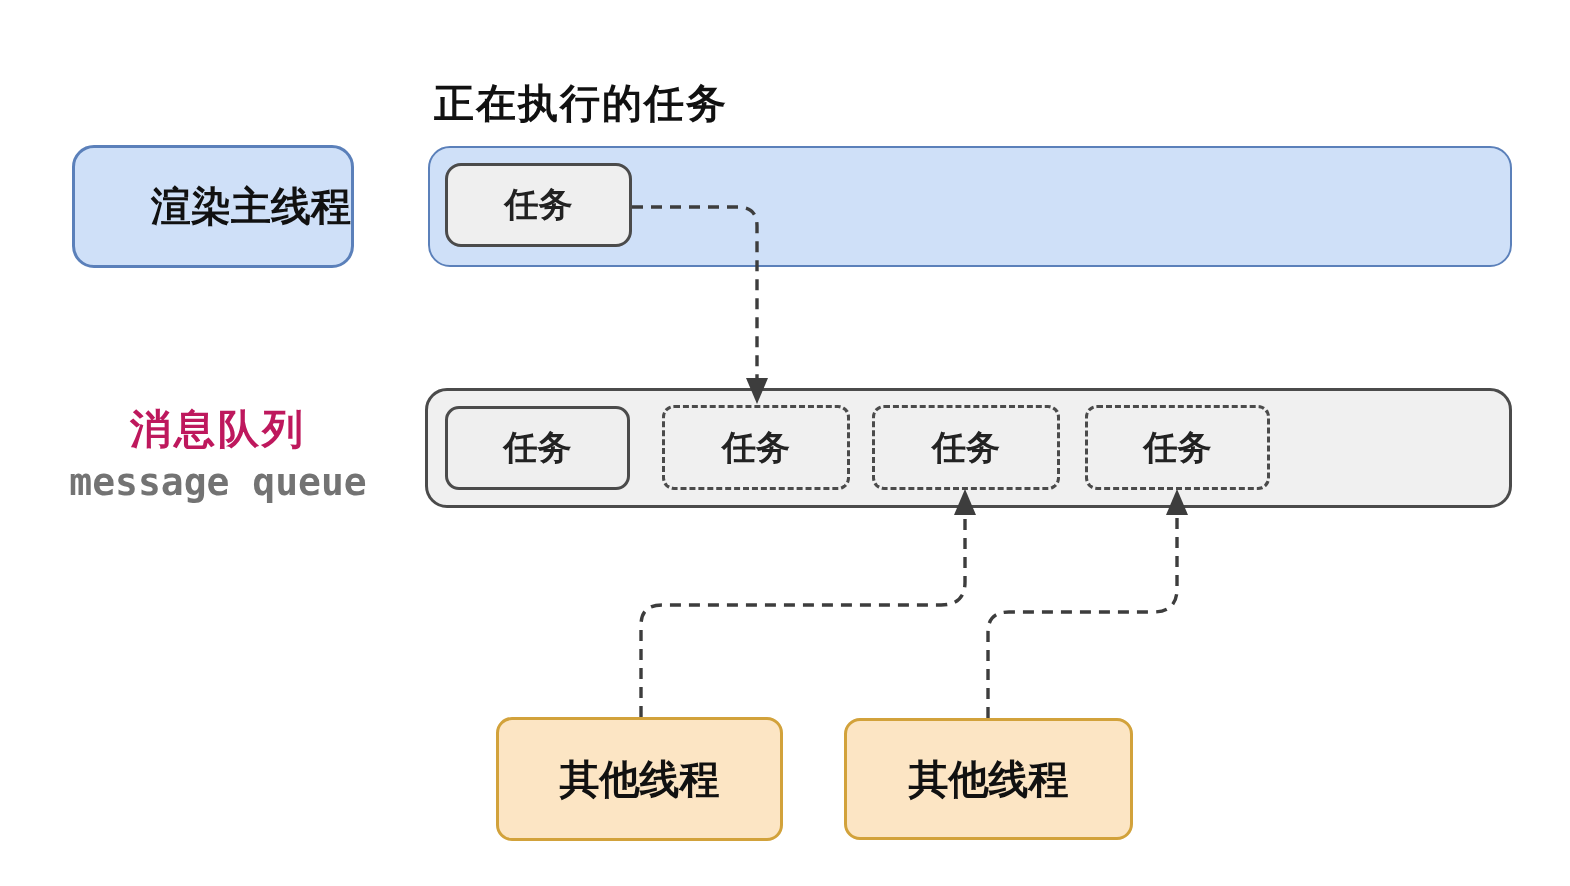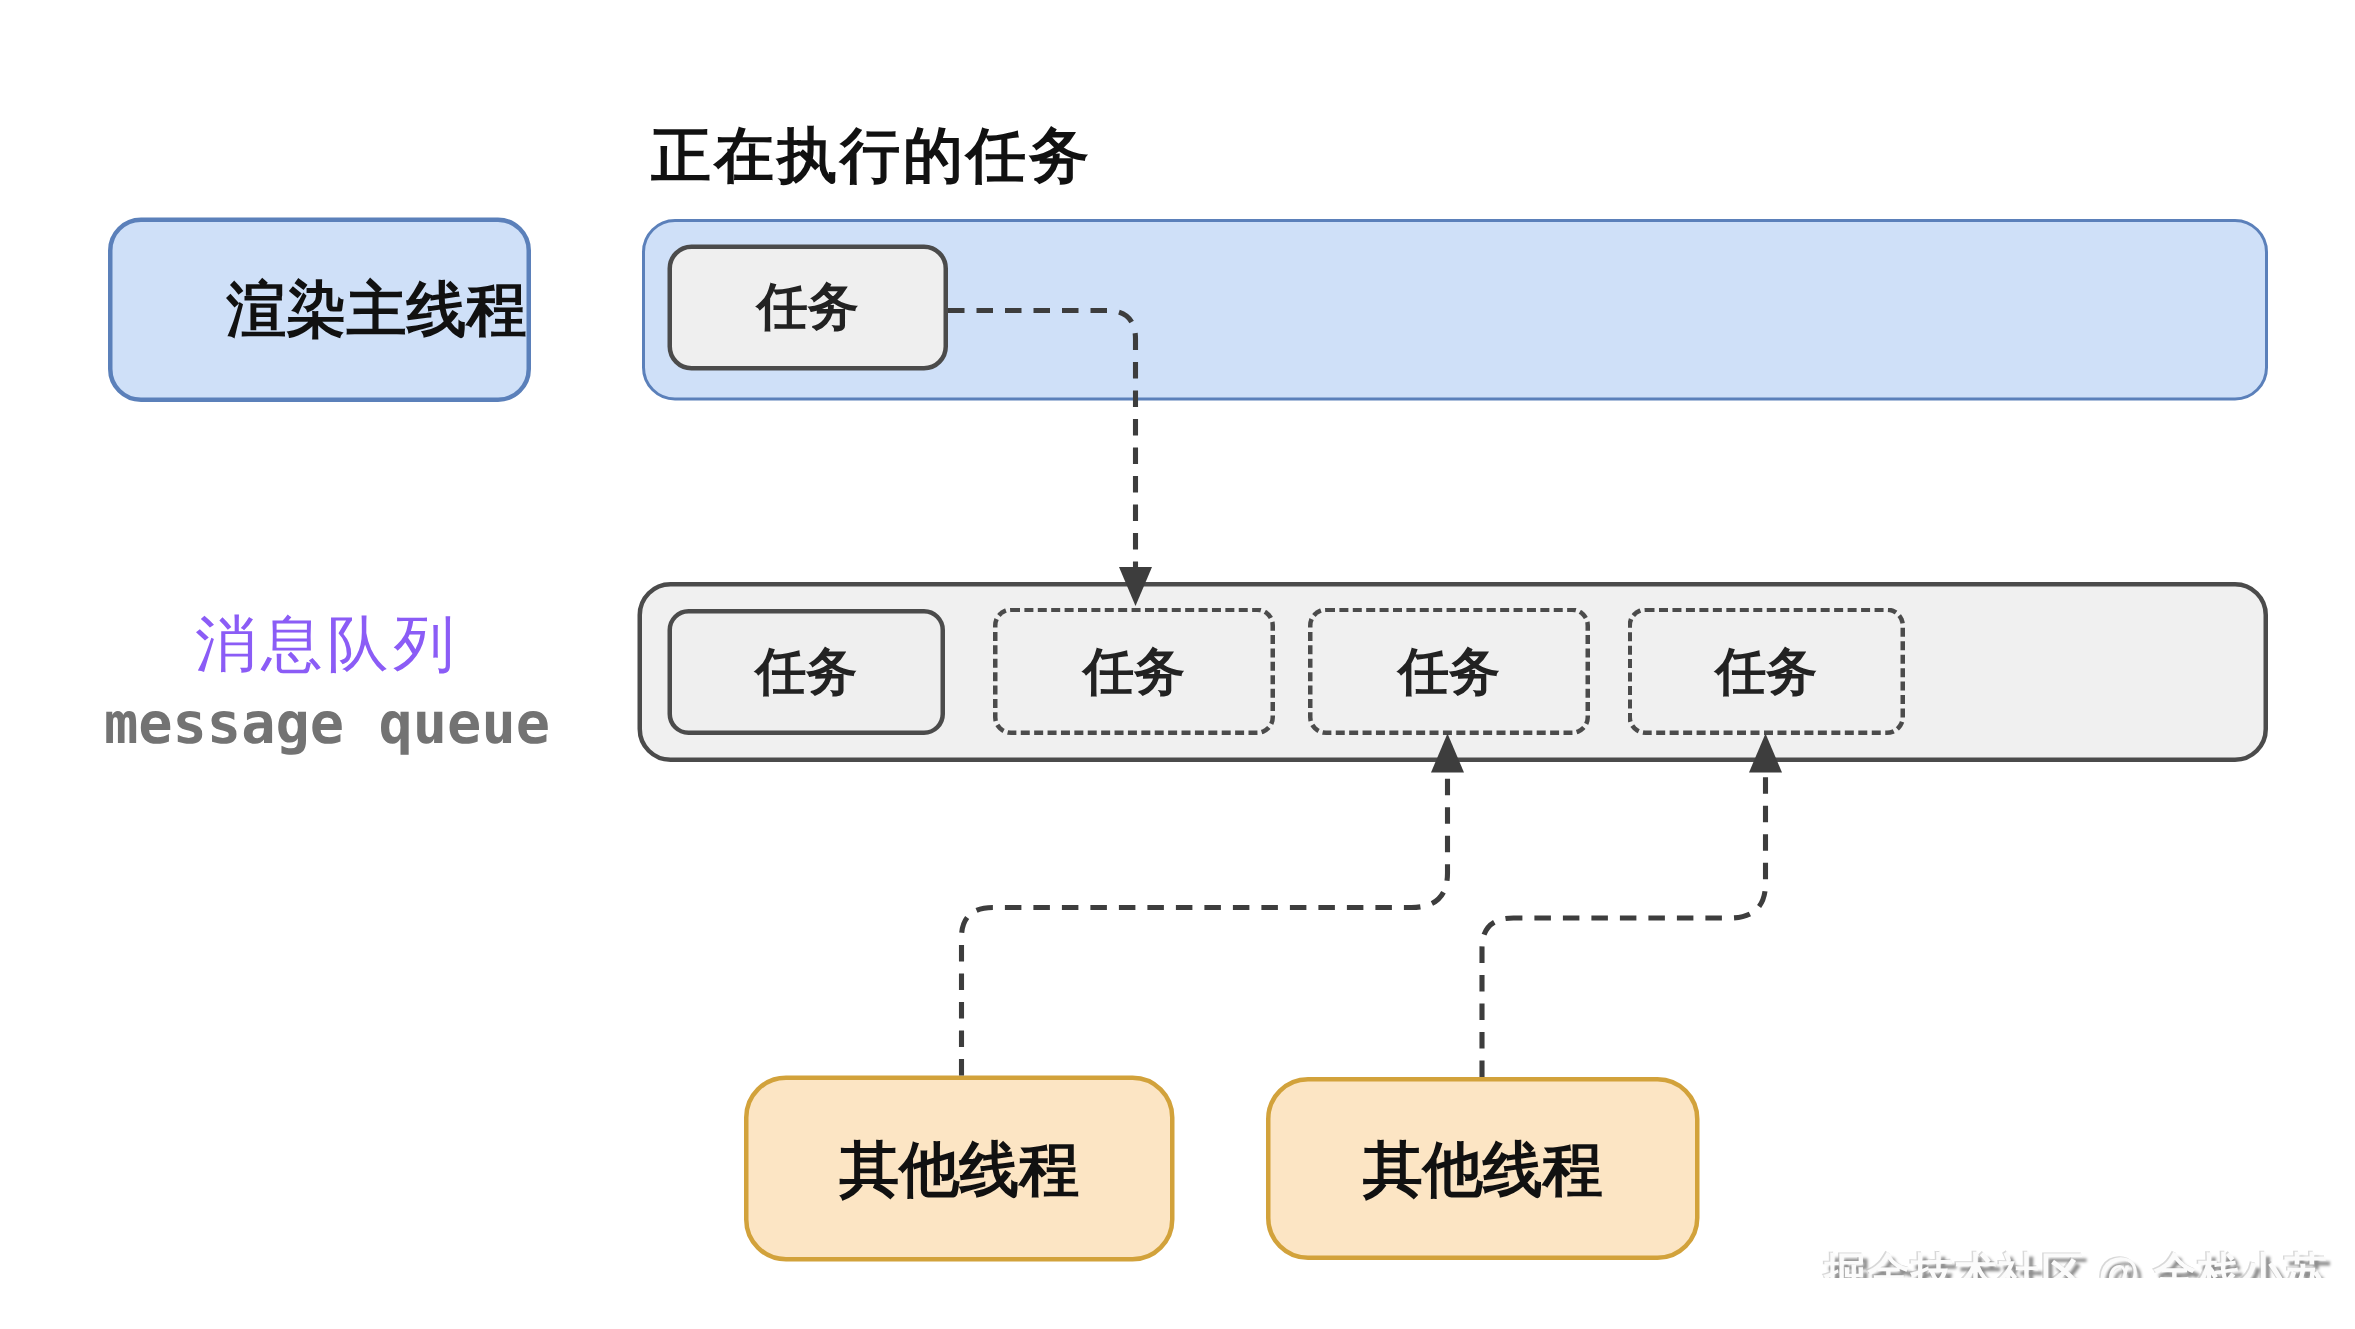--- a/index.html
+++ b/index.html
@@ -39,21 +39,21 @@
   .executing-task {
     left: 445px; top: 163px; width: 187px; height: 84px;
     border: 3px solid #4b4b4b; border-radius: 16px;
   }
 
   
   .queue-label {
     left: 40px; top: 406px; width: 356px; text-align: center;
     line-height: 1.15;
   }
-  .queue-label .zh { font-size: 41px; font-weight: 400; color: #8b5cf6; letter-spacing: 3px; }
+  .queue-label .zh { font-size: 41px; font-weight: 700; color: #be185d; letter-spacing: 3px; }
   .queue-label .en {
     font-family: "DejaVu Sans Mono", "Liberation Mono", monospace;
     font-size: 38px; font-weight: 700; color: #737373; margin-top: 8px;
   }
 
   
   .queue-bar {
     left: 425px; top: 388px; width: 1087px; height: 120px;
     background: #f0f0f0; border: 3px solid #4b4b4b; border-radius: 22px;
   }
@@ -64,21 +64,21 @@
   .queue-task-dashed {
     border: 3px dashed #4b4b4b; border-radius: 12px;
     background: transparent;
   }
   .qt2 { left: 662px; top: 405px; width: 188px; height: 85px; }
   .qt3 { left: 872px; top: 405px; width: 188px; height: 85px; }
   .qt4 { left: 1085px; top: 405px; width: 185px; height: 85px; }
 
   
   .other-thread {
-    background: #fce5c4; border: 3.5px solid #d2a23b; border-radius: 28px;
+    background: #fce5c4; border: 3.5px solid #d2a23b; border-radius: 16px;
     display: flex; align-items: center; justify-content: center;
     font-size: 40px; font-weight: 700; color: #111;
   }
   .ot1 { left: 496px; top: 717px; width: 287px; height: 124px; }
   .ot2 { left: 844px; top: 718px; width: 289px; height: 122px; }
 
   
   .overlay { position: absolute; left: 0; top: 0; width: 1570px; height: 886px; pointer-events: none; }
   .conn { fill: none; stroke: #3d3d3d; stroke-width: 3.4; stroke-dasharray: 11 8; }
   .arrowhead { fill: #3d3d3d; stroke: none; }
@@ -141,15 +141,14 @@
     <path class="conn" d="M 632 207 H 738 Q 757 207 757 226 V 379"></path>
     <polygon class="arrowhead" points="757,404 746,378 768,378"></polygon>
 
     <path class="conn" d="M 641 717 V 625 Q 641 605 662 605 H 941 Q 965 605 965 582 V 514"></path>
     <polygon class="arrowhead" points="965,489 954,515 976,515"></polygon>
 
     <path class="conn" d="M 988 718 V 632 Q 988 612 1009 612 H 1153 Q 1177 612 1177 589 V 514"></path>
     <polygon class="arrowhead" points="1177,489 1166,515 1188,515"></polygon>
   </svg>
 
-  <div class="abs watermark">掘金技术社区 @ 全栈小苏</div>
 
 </div>
 
 </body></html>

